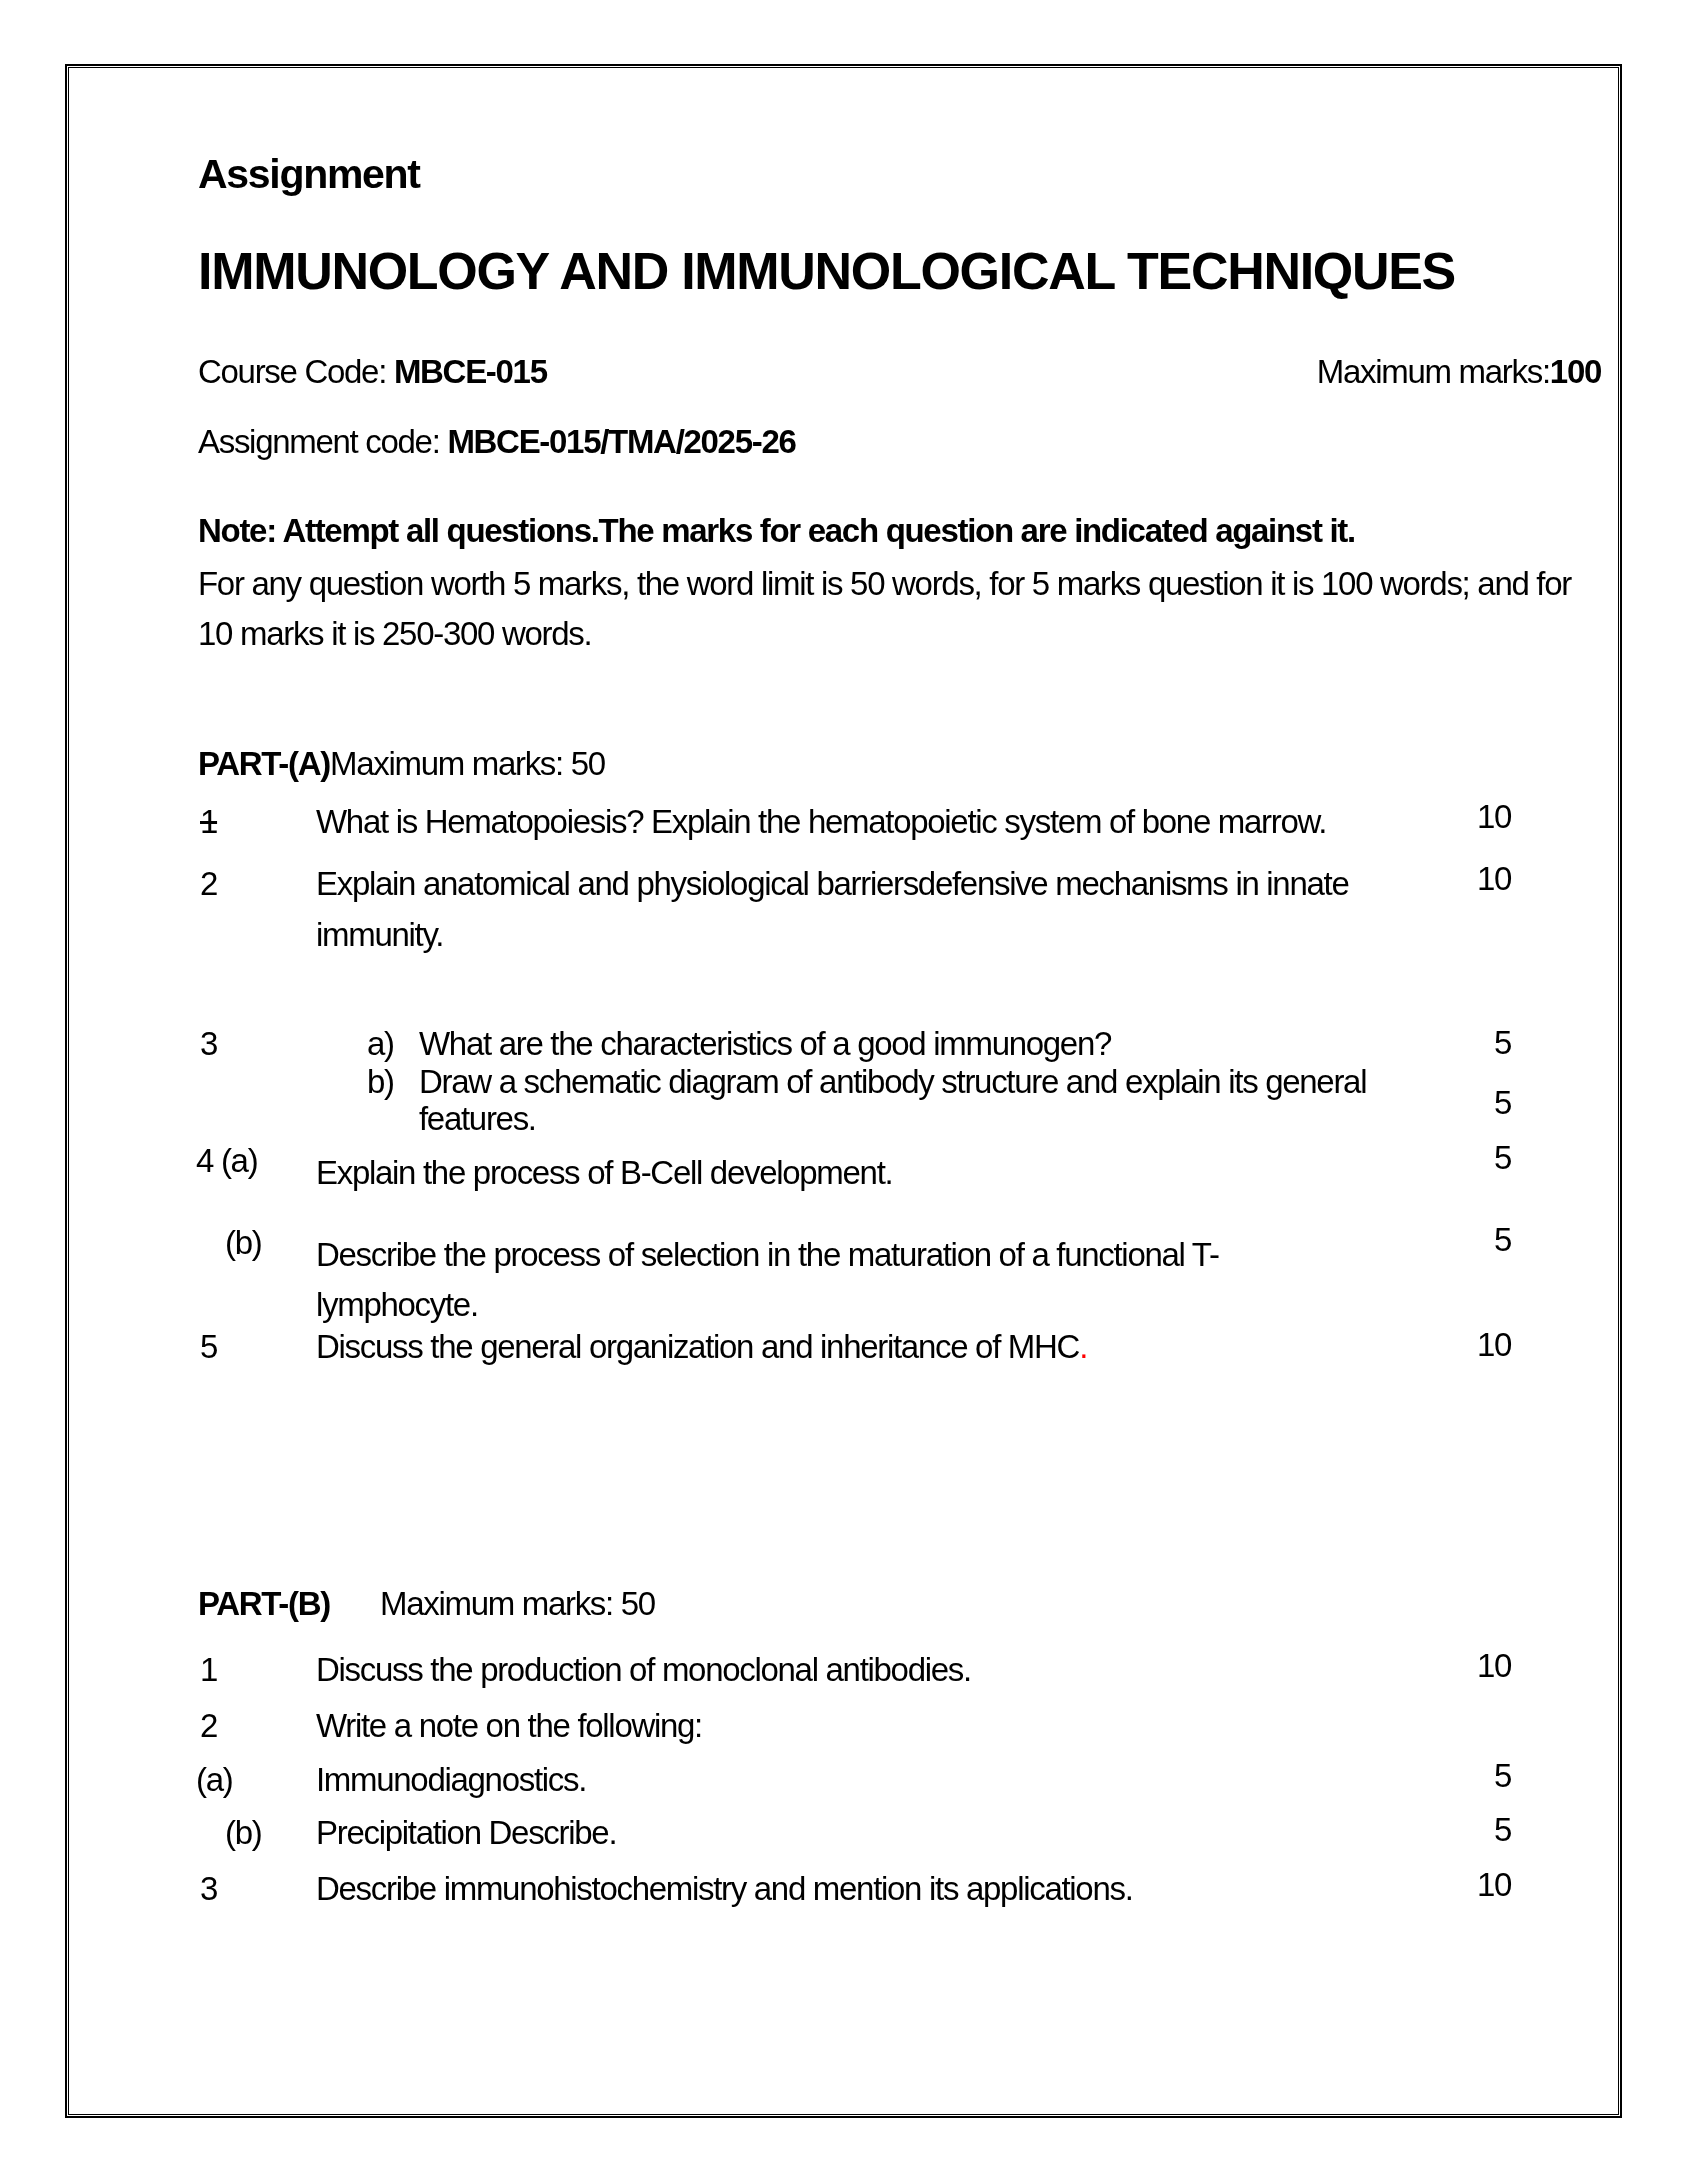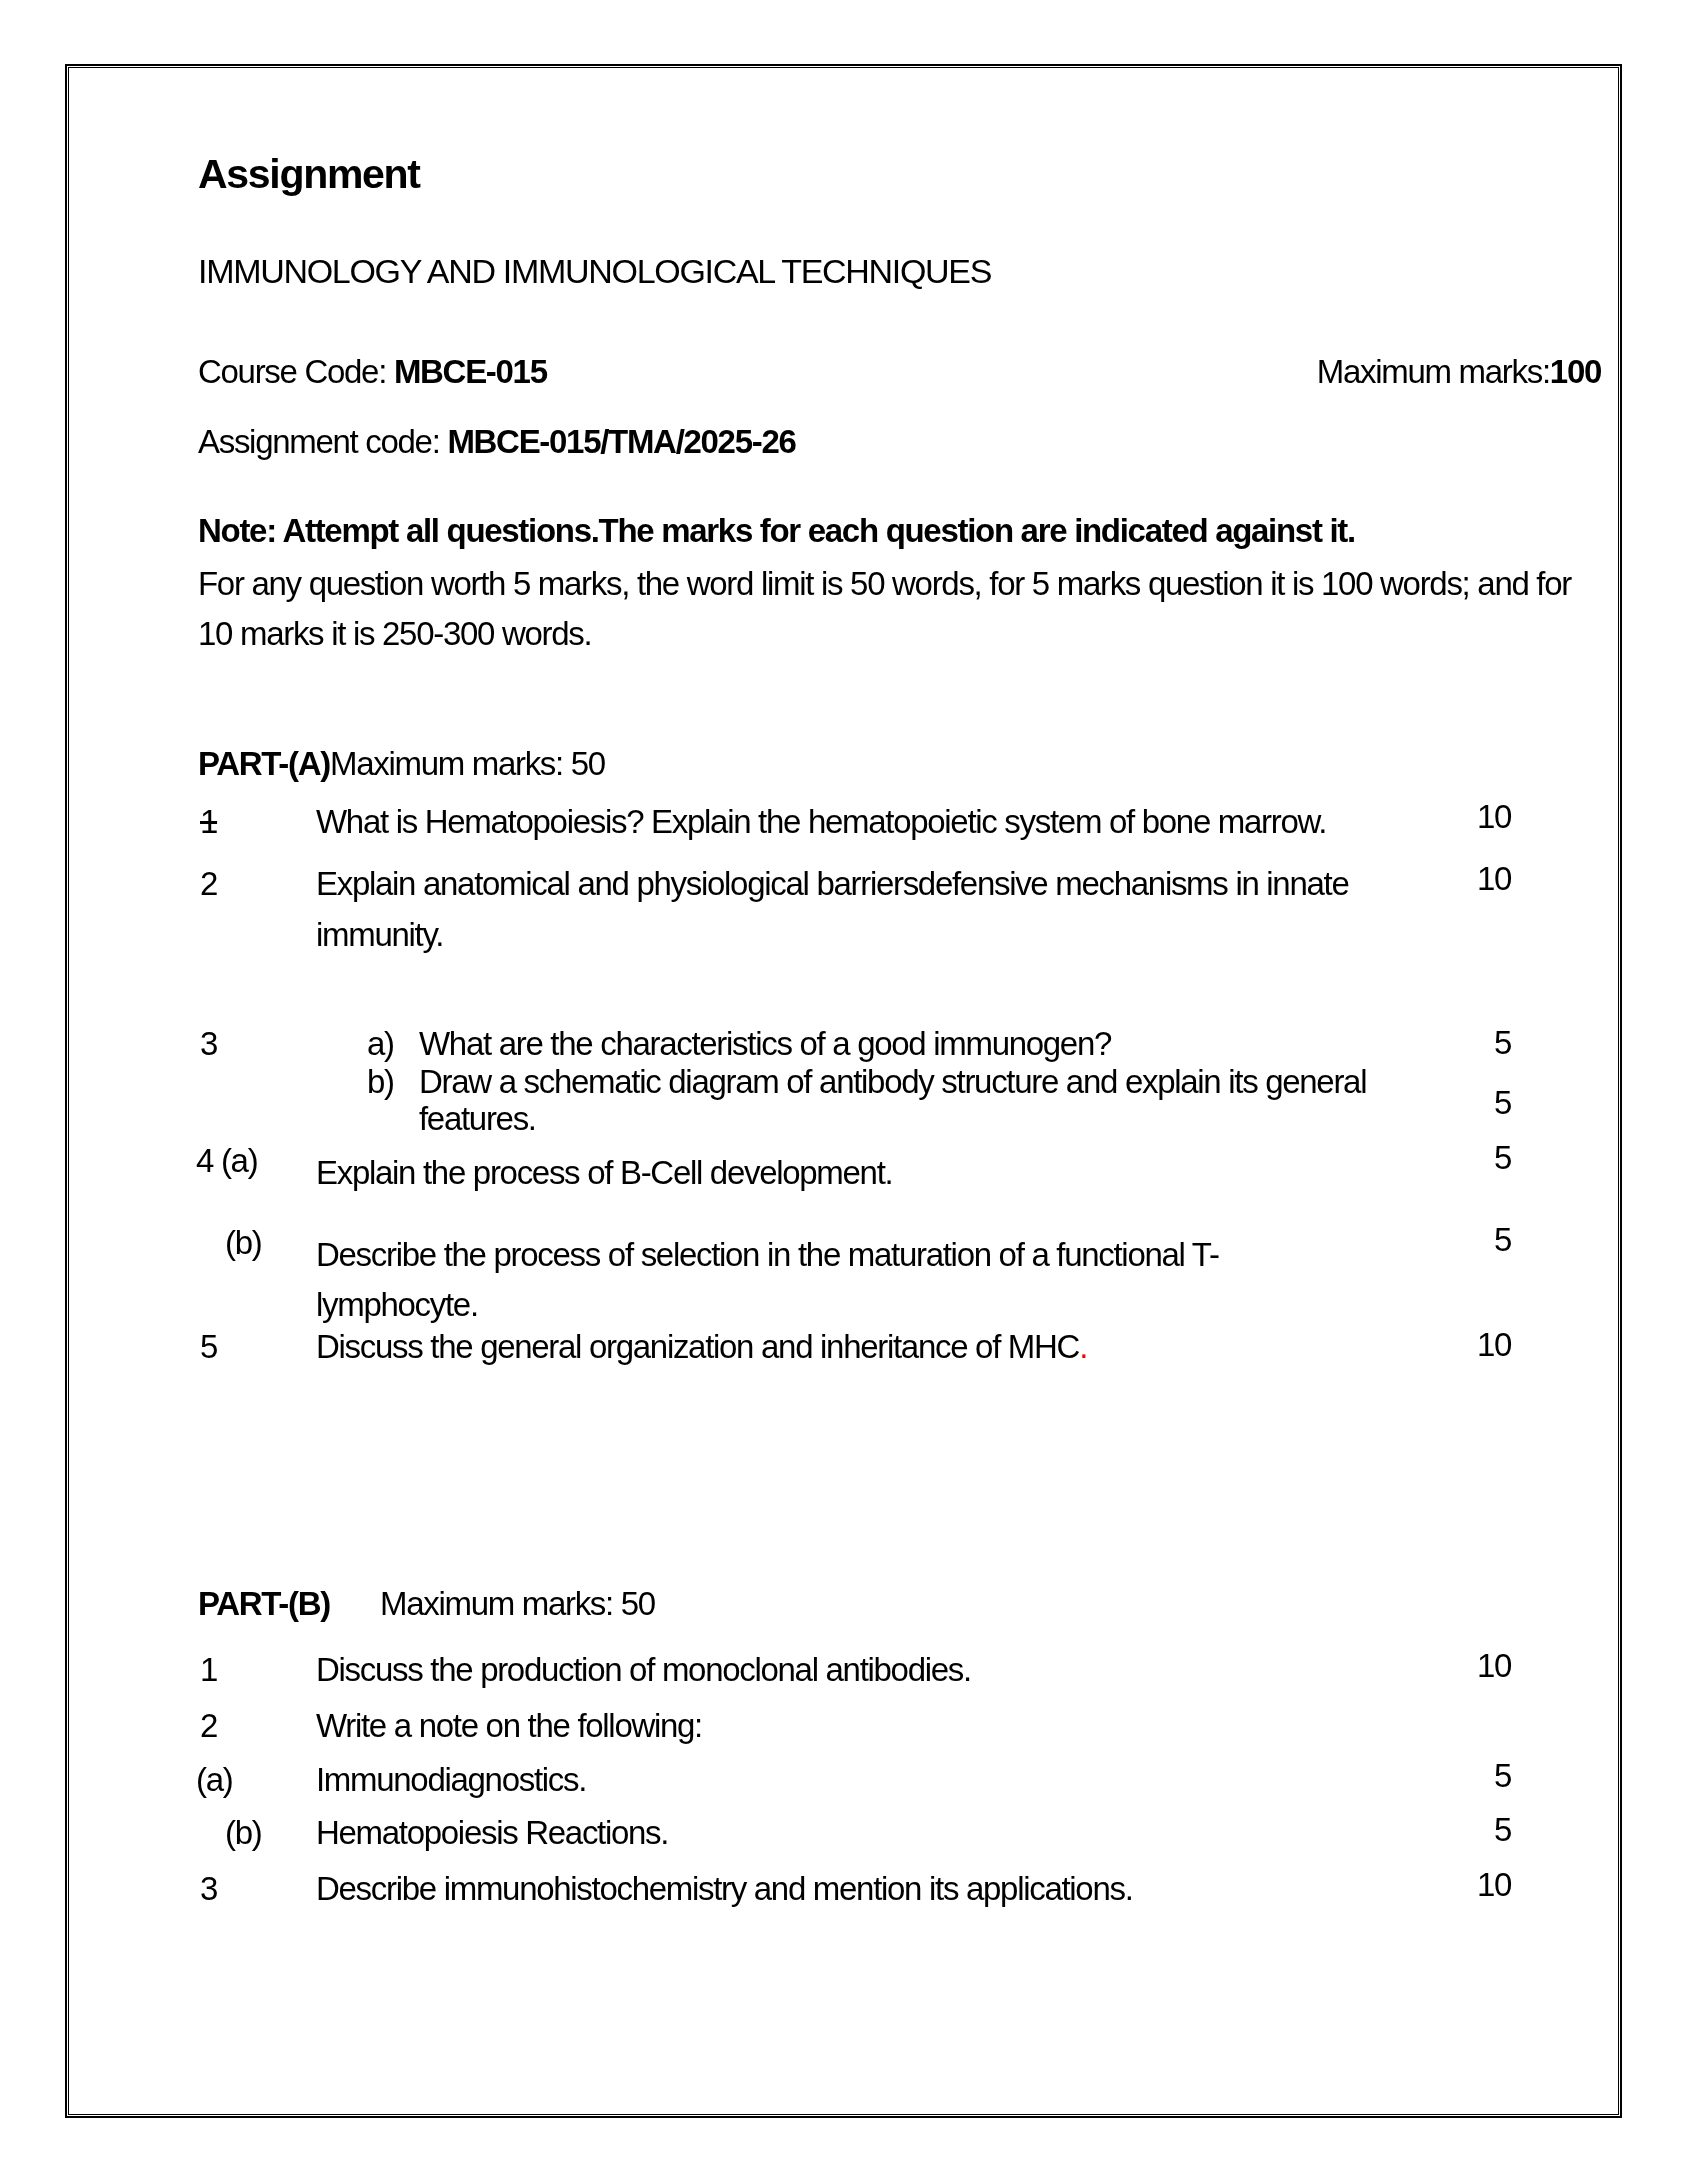--- a/index.html
+++ b/index.html
@@ -45,22 +45,22 @@
     width: 1403px;
     text-align: right;
   }
   .b { font-weight: bold; }
   .doc-title {
     font-size: 41px;
     font-weight: bold;
     line-height: 46px;
   }
   .course-title {
-    font-size: 34px;
-    font-weight: normal;
+    font-size: 52px;
+    font-weight: bold;
     line-height: 50px;
   }
   .num { left: 200px; }
   .num-indent { left: 225px; }
   .qtext { left: 316px; }
   .sub-letter { left: 367px; }
   .sub-text { left: 419px; }
   .marks {
     left: 1442px;
     width: 69px;
@@ -131,19 +131,19 @@
 <div class="line marks" style="top:1647px">10</div>
 
 <div class="line num" style="top:1707px">2</div>
 <div class="line qtext" style="top:1707px">Write a note on the following:</div>
 
 <div class="line" style="top:1761px; left:196px">(a)</div>
 <div class="line qtext" style="top:1761px">Immunodiagnostics.</div>
 <div class="line marks" style="top:1757px">5</div>
 
 <div class="line num-indent" style="top:1814px">(b)</div>
-<div class="line qtext" style="top:1814px">Hematopoiesis Reactions.</div>
+<div class="line qtext" style="top:1814px">Precipitation Describe.</div>
 <div class="line marks" style="top:1811px">5</div>
 
 <div class="line num" style="top:1870px">3</div>
 <div class="line qtext" style="top:1870px">Describe immunohistochemistry and mention its applications.</div>
 <div class="line marks" style="top:1866px">10</div>
 
 
 </body></html>

